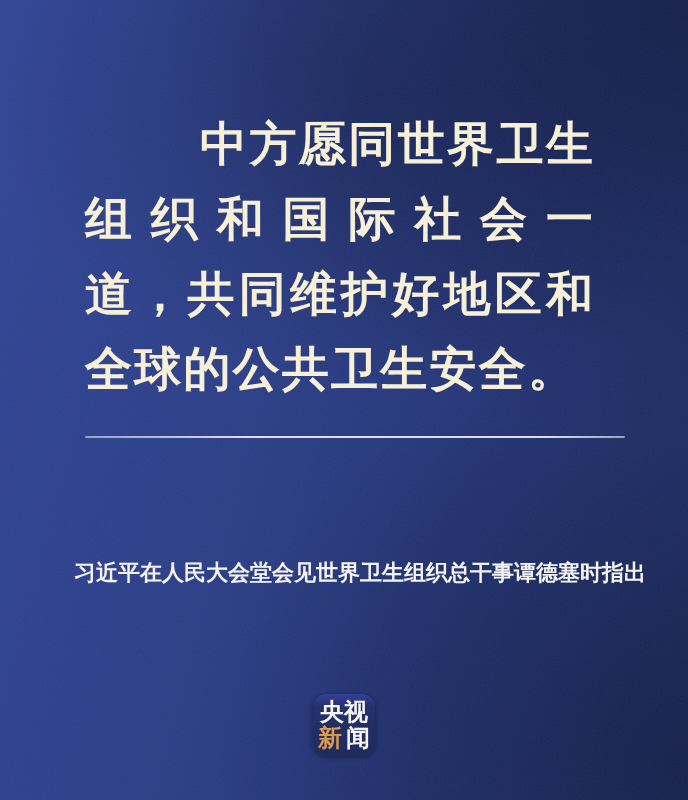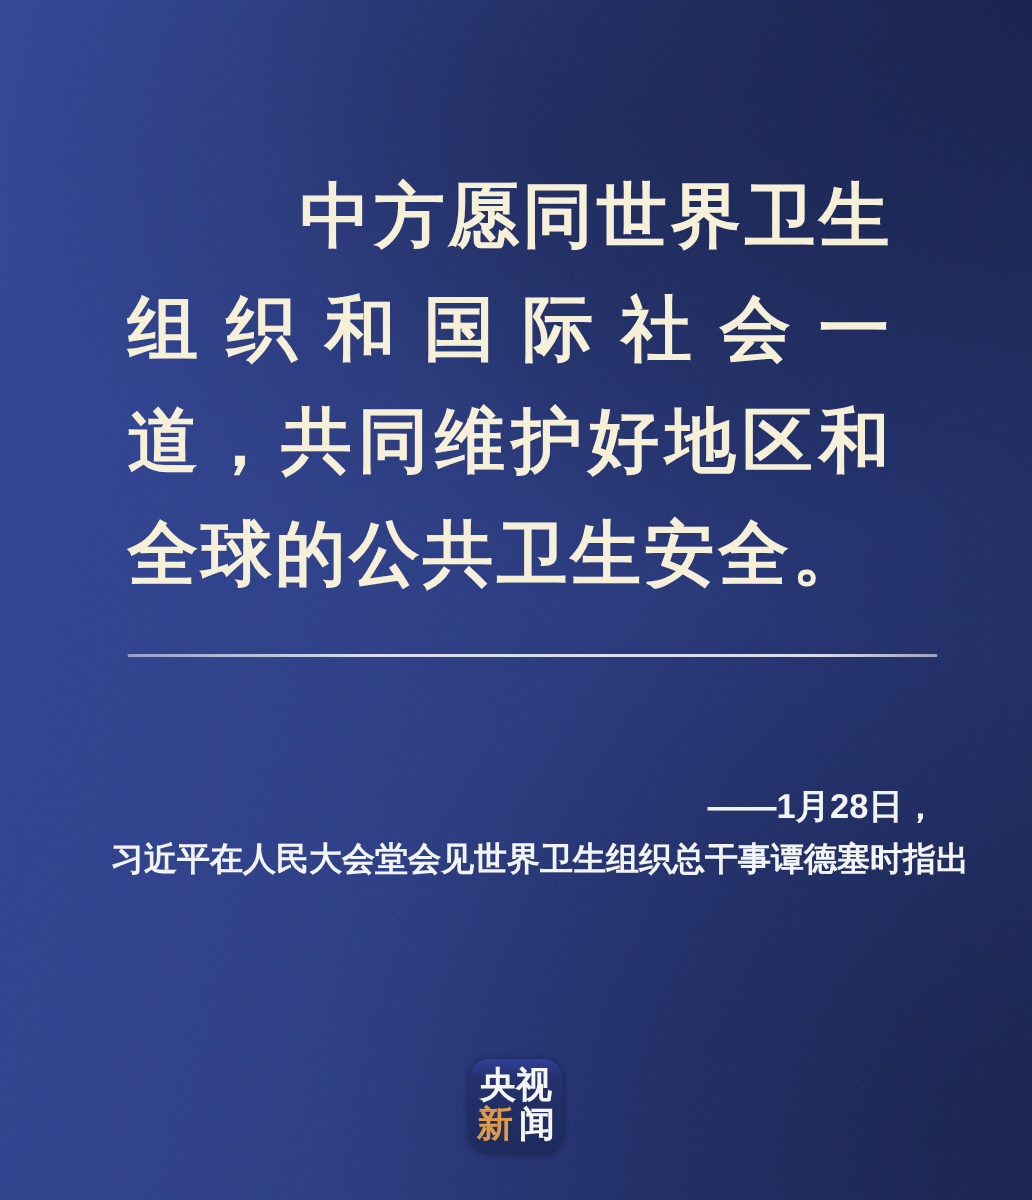--- a/index.html
+++ b/index.html
@@ -91,21 +91,20 @@
     top: 694px;
     width: 62px;
     height: 62px;
     border-radius: 13px;
     background: linear-gradient(180deg, #31409a 0%, #24316c 20%, #1e2b5d 100%);
     box-shadow: 0 1px 4px rgba(5, 9, 25, 0.45);
     display: flex;
     flex-direction: column;
     justify-content: center;
     align-items: center;
-    margin-top: 12px;
   }
   .logo-row {
     display: flex;
     gap: 4px;
     height: 26px;
     line-height: 26px;
     font-size: 24px;
     font-weight: 700;
     color: #f5f5f2;
   }
@@ -166,21 +165,20 @@
         <span>卫</span>
         <span>生</span>
         <span>安</span>
         <span>全</span>
         <span>。</span>
       </div>
   </div>
 
   <div class="divider"></div>
 
-  <div class="attr-date">——1月28日，</div>
   <div class="attr-source">
       <span>习</span>
       <span>近</span>
       <span>平</span>
       <span>在</span>
       <span>人</span>
       <span>民</span>
       <span>大</span>
       <span>会</span>
       <span>堂</span>

